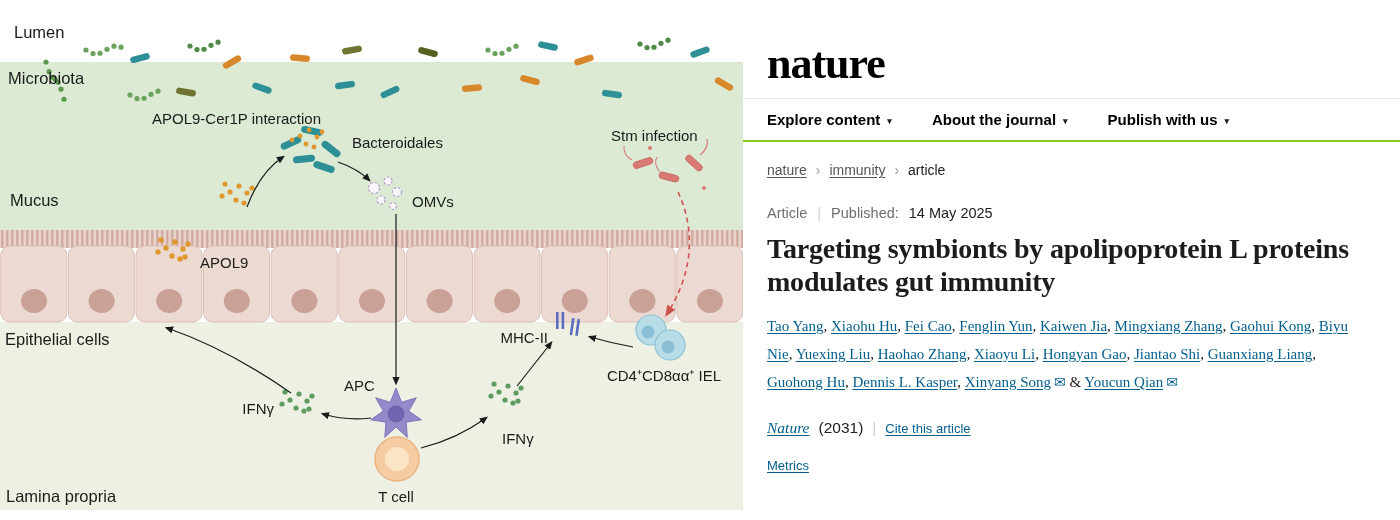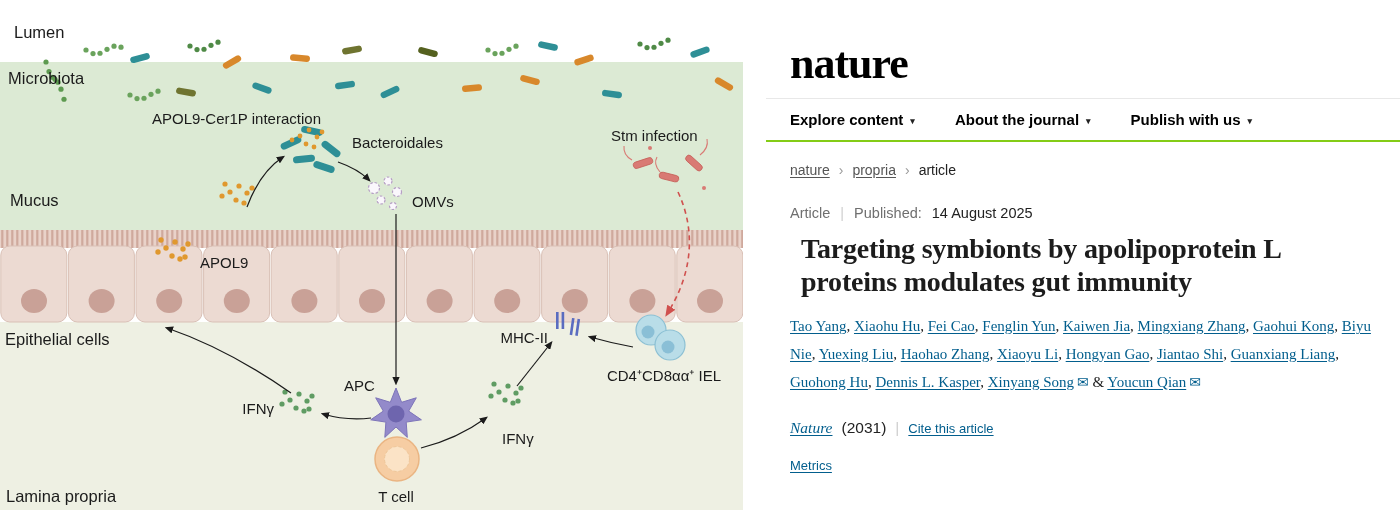--- a/index.html
+++ b/index.html
@@ -6,21 +6,21 @@
   html,body { width:1400px; height:520px; overflow:hidden; background:#fff;
     font-family:"Liberation Sans", sans-serif; }
   .page { width:1400px; height:520px; display:flex; background:#fff; overflow:hidden; }
 
   
   .figure-panel { width:743px; height:520px; flex:none; position:relative; }
   .fig-zone { font:16.5px "Liberation Sans", sans-serif; fill:#1b1b1b; }
   .fig-note { font:15px "Liberation Sans", sans-serif; fill:#1b1b1b; }
 
   
-  .article-panel { flex:1; background:#fff;padding-left:23px; }
+  .article-panel { flex:1; background:#fff; }
   :root { --link-color:#025e8d; }
 
   .logo-row { padding:42px 24px 12px; border-bottom:1px solid #e8e8e8; }
   .logo { font-family:"Liberation Serif", serif; font-size:44px; font-weight:700;
           color:#000; letter-spacing:-1px; line-height:1; cursor:pointer; }
 
   .nav-row { display:flex; gap:40px; padding:12px 24px; border-bottom:2px solid #84cc16;
              align-items:center; }
   .nav-item { font-size:15px; font-weight:700; color:#000; display:flex;
               align-items:center; gap:7px; cursor:pointer; white-space:nowrap; }
@@ -31,21 +31,21 @@
   .crumb-current { color:#222; }
   .sep { color:#999; font-size:14px; }
 
   .meta-row { padding:27px 24px 0; font-size:14.5px; color:#6f6f6f;
               display:flex; align-items:center; gap:10px; }
   .meta-divider { color:#cfcfcf; }
   .pub-date { color:#222; }
 
   .title { font-family:"Liberation Serif", serif; font-size:28px; line-height:1.18;
            font-weight:700; color:#1c1c1c; margin-top:11px; padding:0 24px;
-           max-width:640px; letter-spacing:-0.2px;margin-left:11px; }
+           max-width:640px; letter-spacing:-0.2px; }
 
   .authors { padding:0 24px; margin-top:15px; font-size:15px; line-height:1.85;
              color:#222; max-width:648px;font-family:Liberation Serif, serif; }
   .author-link { color:var(--link-color); text-decoration:underline;
                  text-underline-offset:2px; cursor:pointer; }
   .envelope { color:var(--link-color); font-size:14px; margin-left:3px; cursor:pointer; }
 
   .cite-row { padding:0 24px; margin-top:23px; font-size:15.5px; color:#222;
               display:flex; align-items:center; gap:9px; }
   .journal-link { font-family:"Liberation Serif", serif; font-style:italic;
@@ -310,30 +310,30 @@
         </div>
         <div class="nav-item">
           <span>Publish with us</span>
           <span class="caret">▾</span>
         </div>
       </nav>
 
     <div class="breadcrumb" id="breadcrumb">
         <a class="crumb">nature</a>
         <span class="sep">›</span>
-        <a class="crumb">propria</a>
+        <a class="crumb">immunity</a>
         <span class="sep">›</span>
         <span class="crumb-current">article</span>
       </div>
 
     <div class="meta-row">
       <span>Article</span>
       <span class="meta-divider">|</span>
       <span>Published:</span>
-      <span class="pub-date">14 August 2025</span>
+      <span class="pub-date">14 May 2025</span>
     </div>
 
     <h1 class="title">Targeting symbionts by apolipoprotein L proteins modulates gut immunity</h1>
 
     <p class="authors" id="author-list"><a class="author-link">Tao Yang</a>, <a class="author-link">Xiaohu Hu</a>, <a class="author-link">Fei Cao</a>, <a class="author-link">Fenglin Yun</a>, <a class="author-link">Kaiwen Jia</a>, <a class="author-link">Mingxiang Zhang</a>, <a class="author-link">Gaohui Kong</a>, <a class="author-link">Biyu Nie</a>, <a class="author-link">Yuexing Liu</a>, <a class="author-link">Haohao Zhang</a>, <a class="author-link">Xiaoyu Li</a>, <a class="author-link">Hongyan Gao</a>, <a class="author-link">Jiantao Shi</a>, <a class="author-link">Guanxiang Liang</a>, <a class="author-link">Guohong Hu</a>, <a class="author-link">Dennis L. Kasper</a>, <a class="author-link">Xinyang Song</a><span class="envelope">✉</span> &amp; <a class="author-link">Youcun Qian</a><span class="envelope">✉</span></p>
 
     <div class="cite-row">
       <a class="journal-link">Nature</a>
       <span>(2031)</span>
       <span class="v-divider">|</span>

